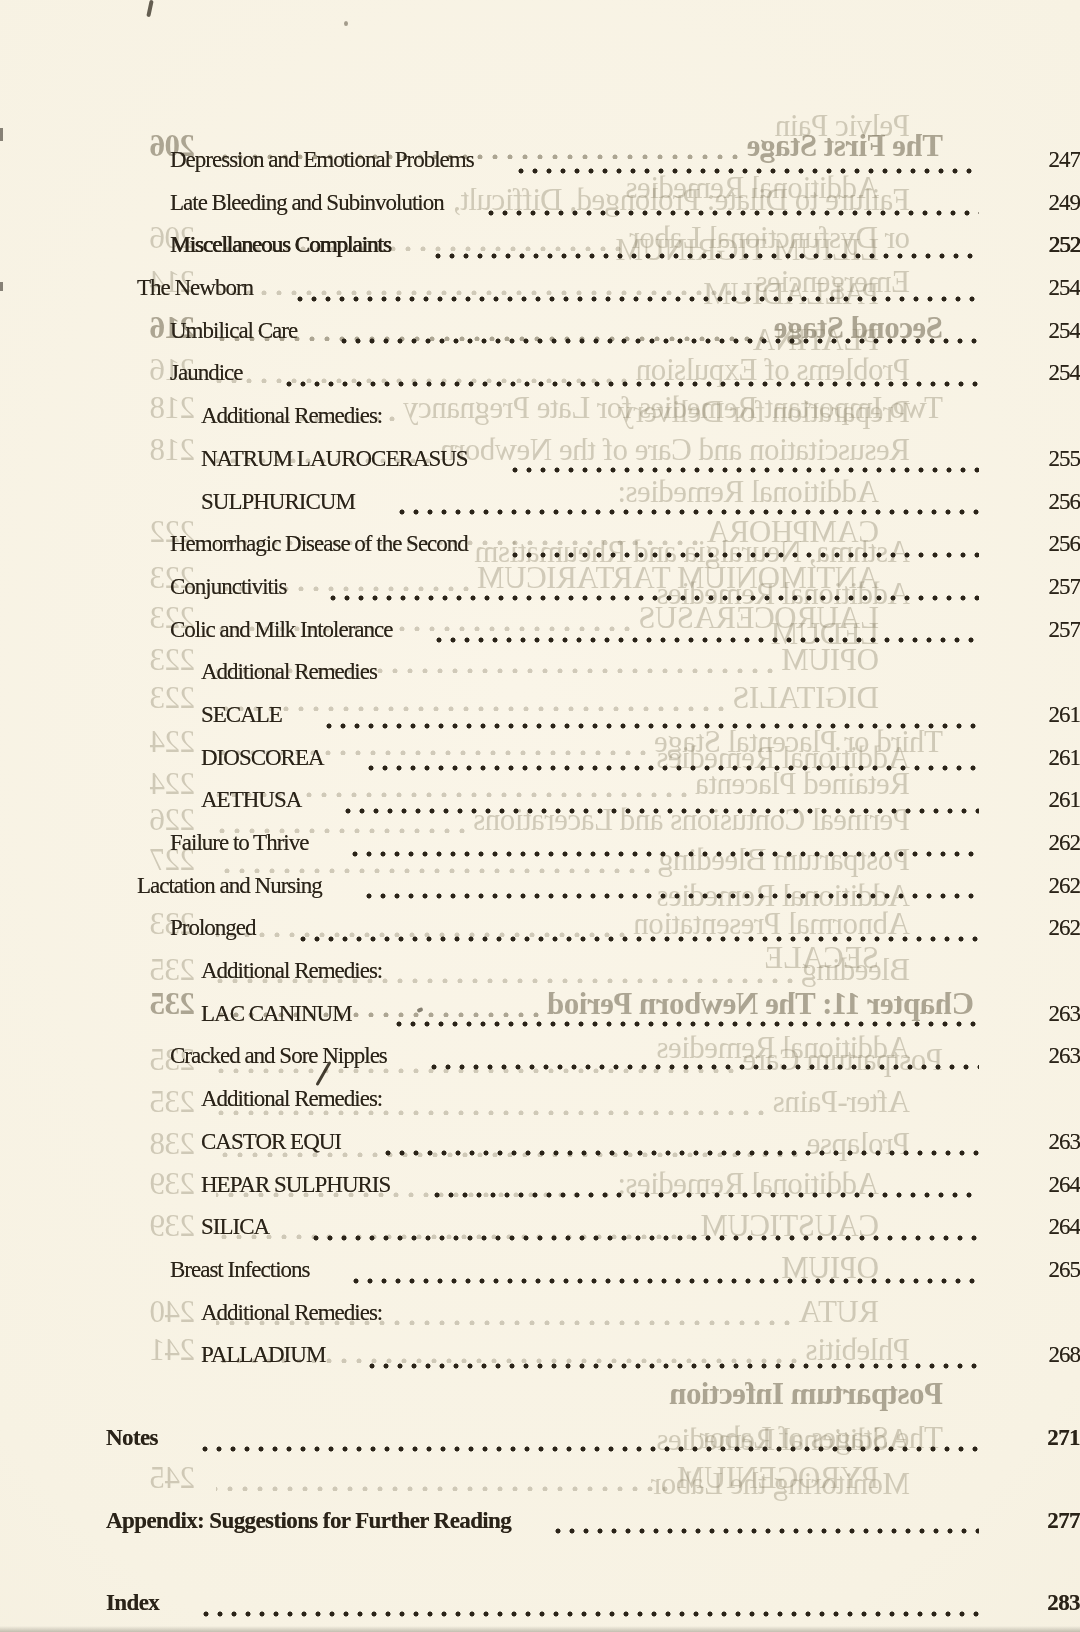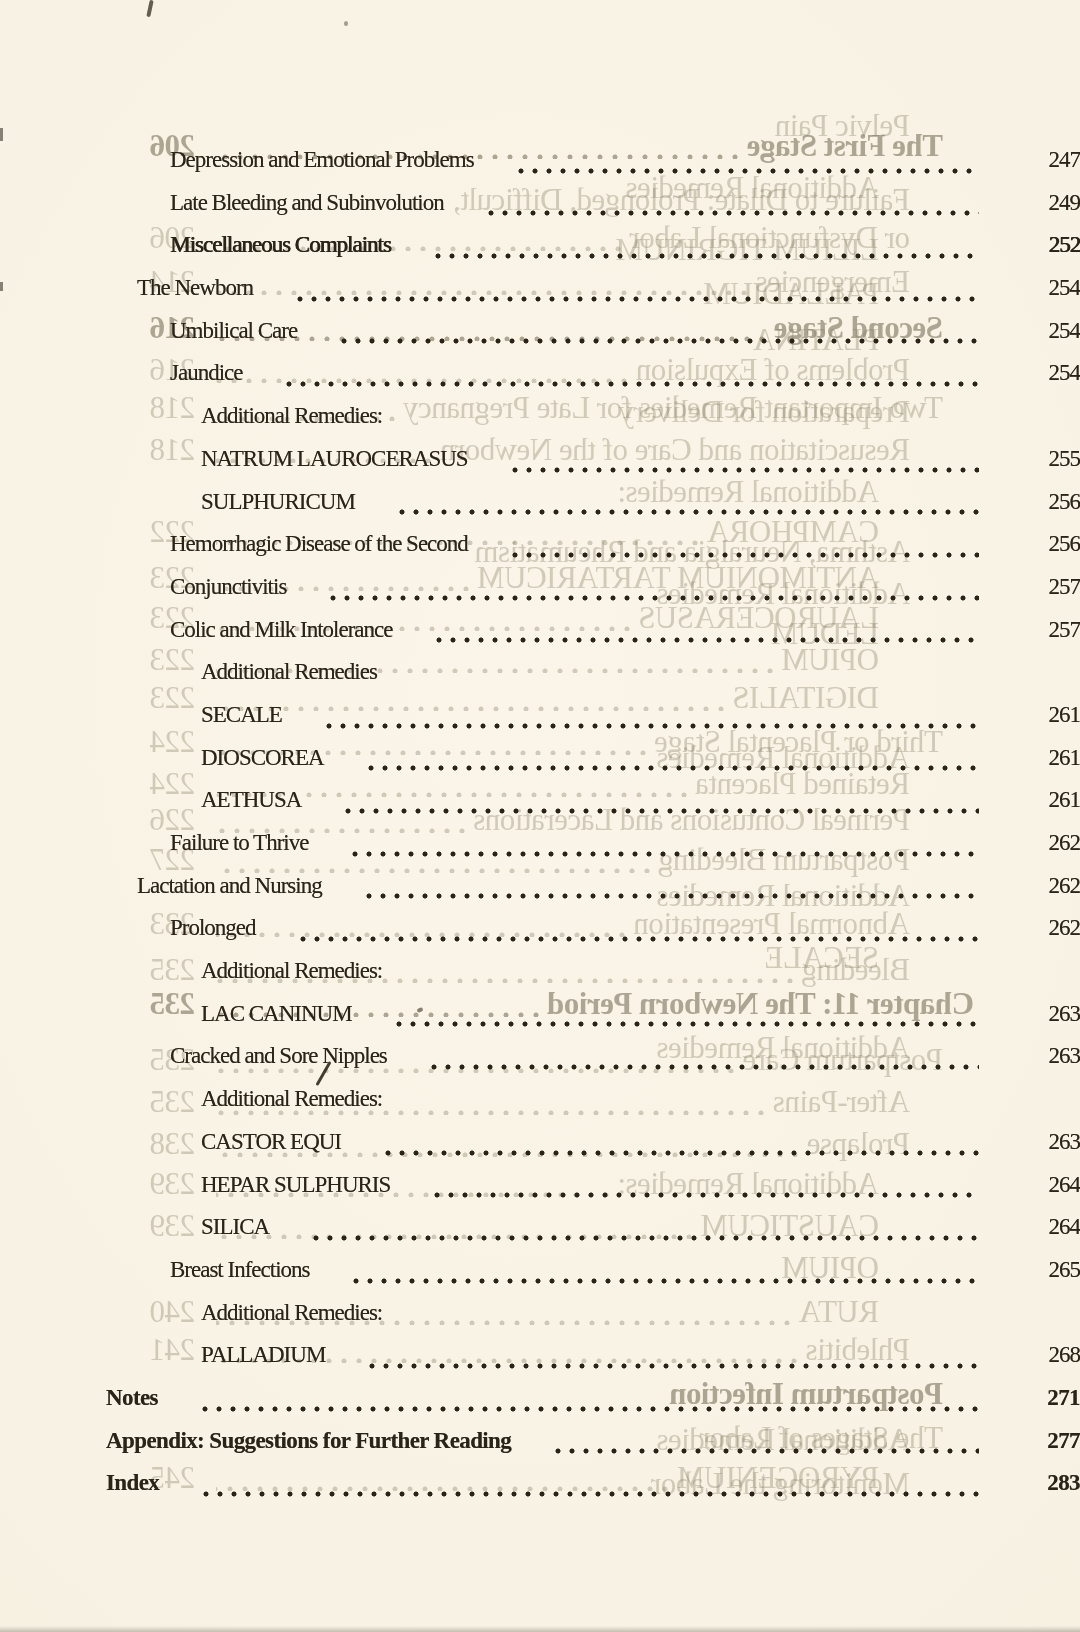--- a/index.html
+++ b/index.html
@@ -32,21 +32,21 @@
   
   #toc{position:absolute;left:0;right:0;top:139px;}
   .trow{
     display:flex;
     height:42.7px;line-height:42.7px;
     font-size:23px;letter-spacing:-1px;
     text-shadow:0 0 0.6px rgba(42,35,24,0.55);
     white-space:nowrap;
     gap:35px;
   }
-  .trow.bold{font-weight:bold;letter-spacing:-0.6px;}
+  .trow.bold{font-weight:bold;letter-spacing:-0.6px;margin-top:40px;}
   .trow.heavy{text-shadow:0.7px 0 0 currentColor,0 0 0.6px rgba(42,35,24,0.55);}
   .indent-0{padding-left:106px;}
   .indent-1{padding-left:137px;}
   .indent-2{padding-left:170px;}
   .indent-3{padding-left:201px;}
   .label{white-space:nowrap;}
   .leader{
     flex:1;min-width:14px;
     align-self:flex-end;
     height:6px;

